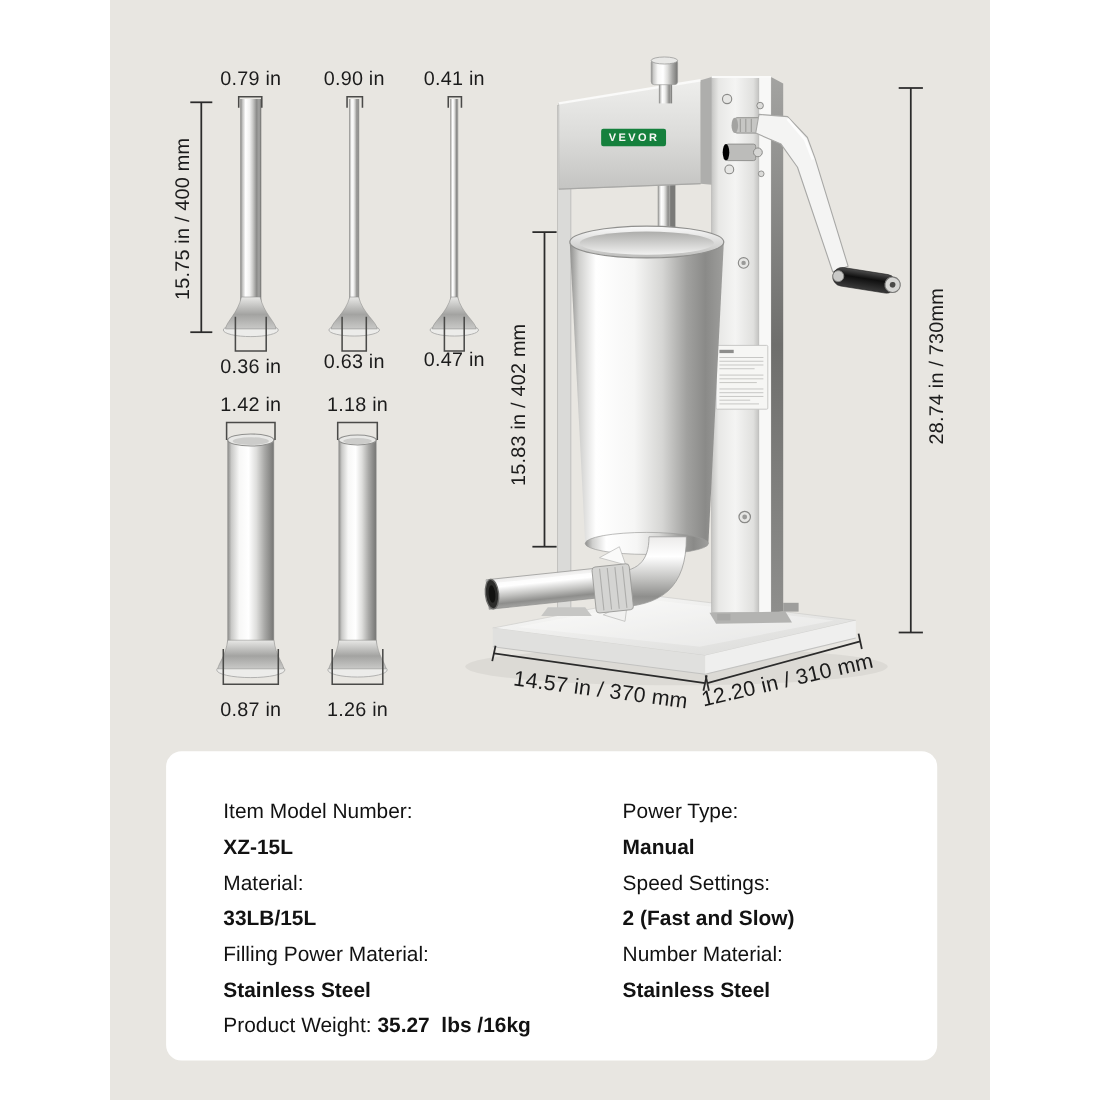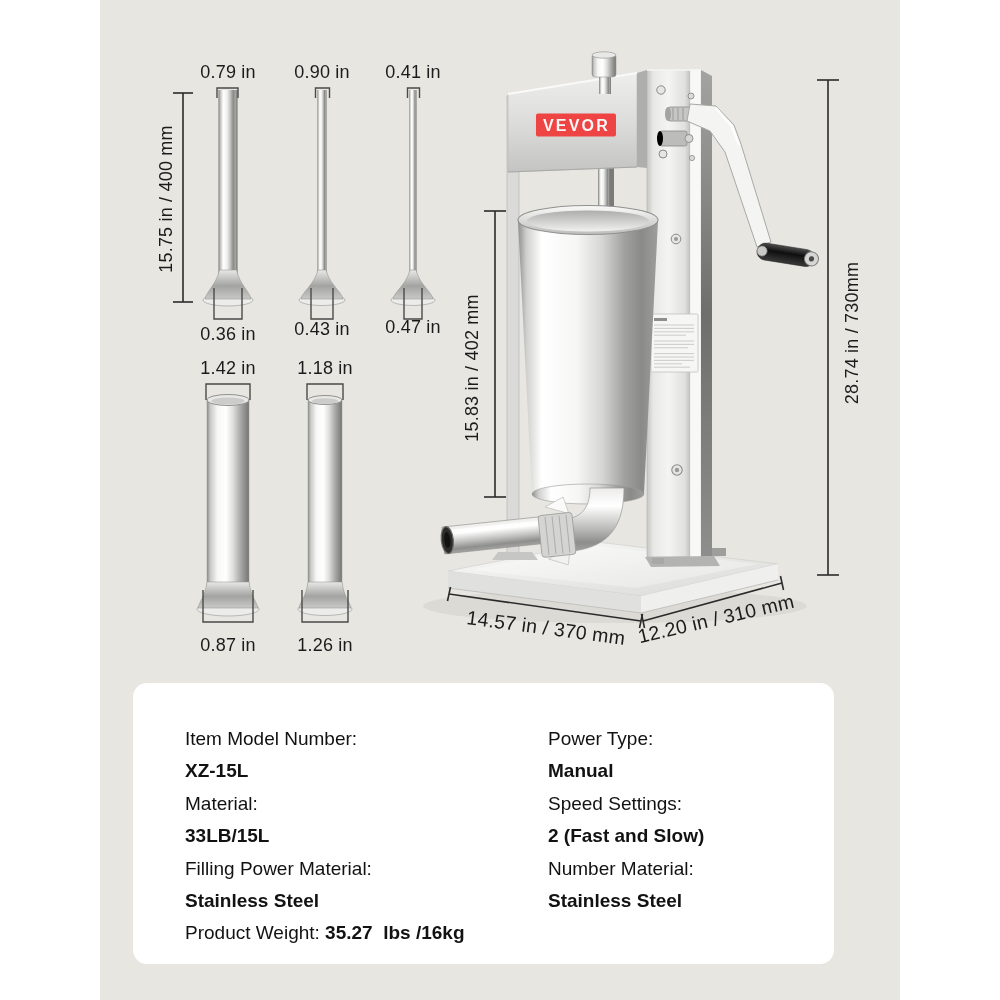--- a/index.html
+++ b/index.html
@@ -5,24 +5,24 @@
   html,body{margin:0;padding:0;background:#fff;}
   .page{position:relative;width:1000px;height:1000px;background:#ffffff;overflow:hidden;
         font-family:"Liberation Sans", sans-serif;}
   .panel{position:absolute;left:100px;top:0;width:800px;height:1000px;background:#e8e6e1;}
   .art{position:absolute;left:0;top:0;}
   .fig-label{position:absolute;font-size:18px;color:#1b1b1b;white-space:nowrap;
              transform:translate(-50%,-50%);letter-spacing:.2px;}
   .rot90{transform:translate(-50%,-50%) rotate(-90deg);}
   .slant-l{font-size:19.5px;transform:translate(-50%,-50%) rotate(7.5deg);}
   .slant-r{font-size:19.5px;transform:translate(-50%,-50%) rotate(-13deg);}
-  .brand-plate{position:absolute;transform:translate(-50%,-50%);font-size:16px;font-weight:bold;
-               letter-spacing:2.2px;color:#f7f7f5;background:#ef4444;border-radius:2px;
+  .brand-plate{position:absolute;transform:translate(-50%,-50%);font-size:10px;font-weight:bold;
+               letter-spacing:2.2px;color:#f7f7f5;background:#15803d;border-radius:2px;
                padding:3px 6px 2px 7px;}
-  .spec-card{position:absolute;left:133px;top:683px;width:701px;height:281px;background:#ffffff;
+  .spec-card{position:absolute;left:151px;top:683px;width:701px;height:281px;background:#ffffff;
              border-radius:14px;}
   .spec-col{position:absolute;top:40px;font-size:19px;line-height:32.4px;color:#121212;}
   .spec-col .sl{font-weight:400;}
   .spec-col .sv{font-weight:700;}
   .wv{font-weight:700;white-space:pre-wrap;}
 </style>
 </head>
 <body>
 
 <div class="page">
@@ -303,21 +303,21 @@
         <path d="M 780.5,576 L 783.5,590"></path>
     </g>
   </svg>
 
   <div class="fig-label rot90" style="left:166px;top:199px;">15.75 in / 400 mm</div>
 
   <div class="fig-label" style="left:228px;top:72px;">0.79 in</div>
   <div class="fig-label" style="left:322px;top:72px;">0.90 in</div>
   <div class="fig-label" style="left:413px;top:72px;">0.41 in</div>
   <div class="fig-label" style="left:228px;top:334px;">0.36 in</div>
-  <div class="fig-label" style="left:322px;top:329px;">0.43 in</div>
+  <div class="fig-label" style="left:322px;top:329px;">0.63 in</div>
   <div class="fig-label" style="left:413px;top:327px;">0.47 in</div>
 
   <div class="fig-label" style="left:228px;top:368px;">1.42 in</div>
   <div class="fig-label" style="left:325px;top:368px;">1.18 in</div>
   <div class="fig-label" style="left:228px;top:645px;">0.87 in</div>
   <div class="fig-label" style="left:325px;top:645px;">1.26 in</div>
 
   <div class="fig-label rot90" style="left:472px;top:368px;">15.83 in / 402 mm</div>
   <div class="fig-label rot90" style="left:852px;top:333px;">28.74 in / 730mm</div>
   <div class="fig-label slant-l" style="left:546px;top:628px;">14.57 in / 370 mm</div>

